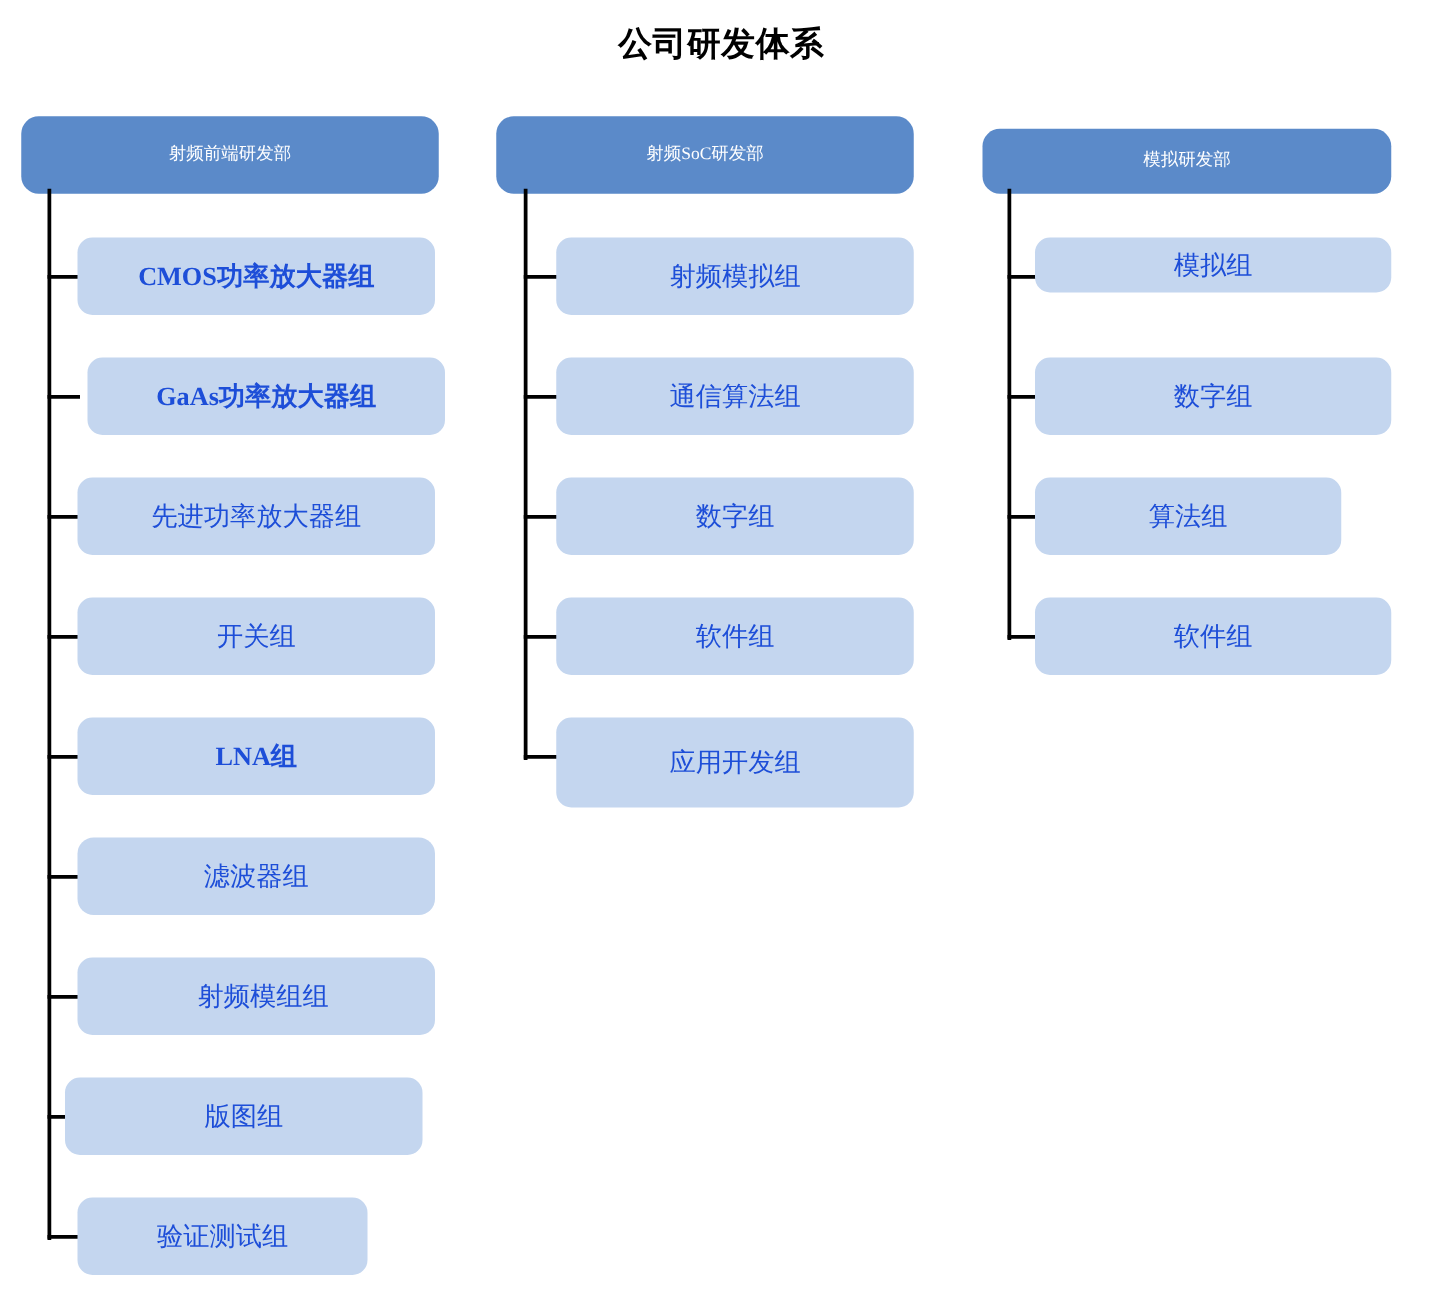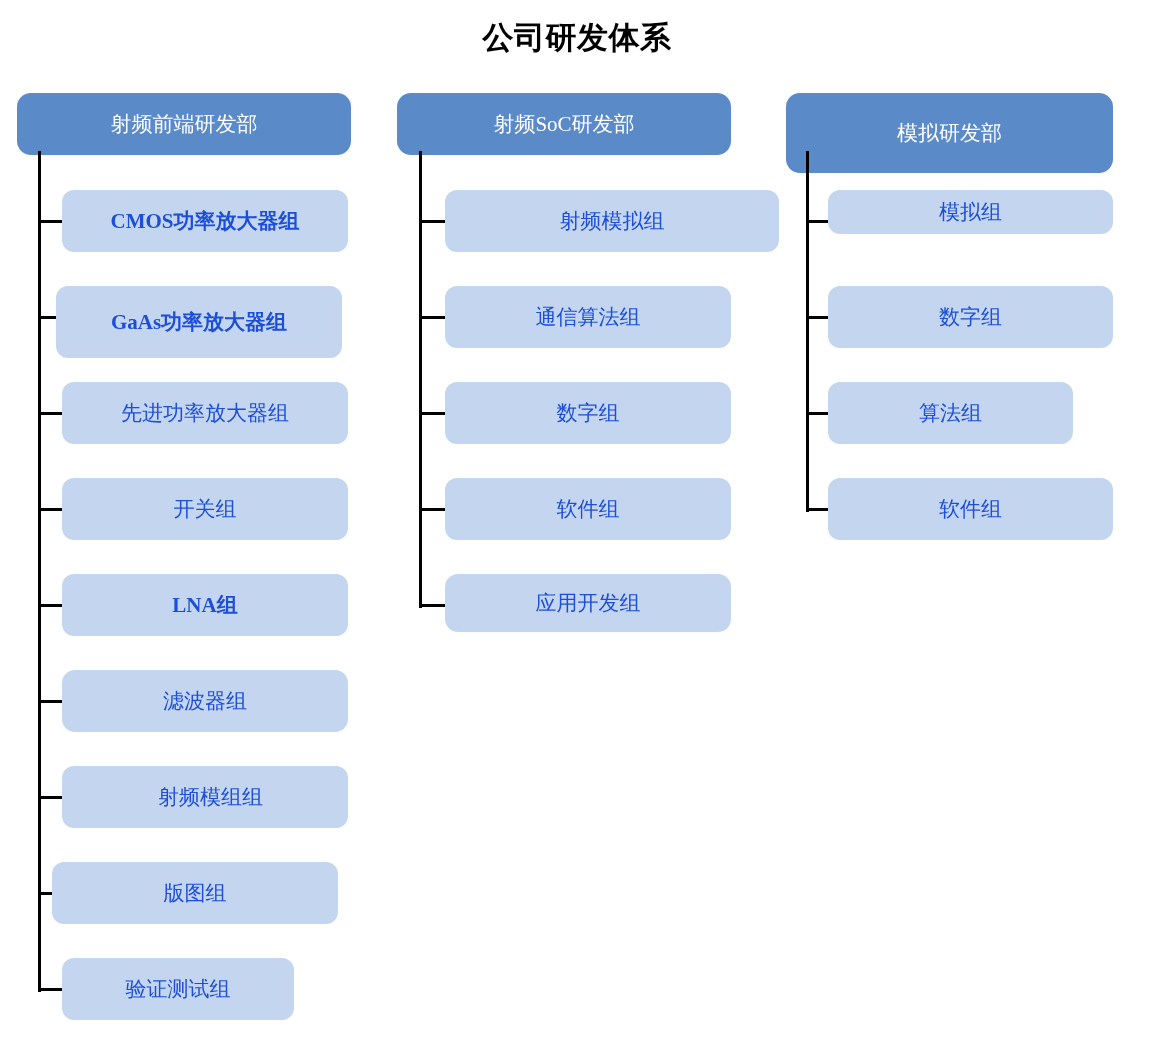--- a/index.html
+++ b/index.html
@@ -20,21 +20,21 @@
     top: 0;
     width: 1154px;
     height: 1040px;
   }
   .chart-title {
     position: absolute;
     left: 0;
     top: 17px;
     width: 1154px;
     text-align: center;
-    font-size: 31px;
+    font-size: 27px;
     font-weight: bold;
     color: #000000;
     letter-spacing: 0.5px;
     font-family: "Liberation Serif", "DejaVu Serif", serif;
   }
   .column {
     position: absolute;
     top: 0;
   }
   .node {
@@ -43,21 +43,21 @@
     display: flex;
     align-items: center;
     justify-content: center;
     text-align: center;
     border-radius: 12px;
     line-height: 1.15;
   }
   .node.root {
     background: #5B8AC9;
     color: #ffffff;
-    font-size: 21px;
+    font-size: 14px;
     font-weight: normal;
     border-radius: 14px;
   }
   .node.child {
     background: #C4D6EF;
     color: #1d4ed8;
     font-size: 21px;
     font-weight: normal;
   }
   .node.child.bold {
@@ -79,52 +79,52 @@
 
 <div id="org-canvas">
   <div class="chart-title">公司研发体系</div>
   <div id="columns-host">
       <div class="column">
         <div class="node root" style="left: 17px; top: 93px; width: 334px; height: 62px;">射频前端研发部</div>
         <div class="connector trunk" style="left: 38px; top: 151px; height: 841px;"></div>
         <div class="connector stub" style="left: 38px; top: 220px; width: 26px;"></div>
         <div class="node child bold" style="left: 62px; top: 190px; width: 286px; height: 62px;">CMOS功率放大器组</div>
         <div class="connector stub" style="left: 38px; top: 316px; width: 26px;"></div>
-        <div class="node child bold" style="left: 56px; top: 286px; width: 286px; height: 72px;">GaAs功率放大器组</div>
+        <div class="node child bold" style="left: 70px; top: 286px; width: 286px; height: 62px;">GaAs功率放大器组</div>
         <div class="connector stub" style="left: 38px; top: 412px; width: 26px;"></div>
         <div class="node child" style="left: 62px; top: 382px; width: 286px; height: 62px;">先进功率放大器组</div>
         <div class="connector stub" style="left: 38px; top: 508px; width: 26px;"></div>
         <div class="node child" style="left: 62px; top: 478px; width: 286px; height: 62px;">开关组</div>
         <div class="connector stub" style="left: 38px; top: 604px; width: 26px;"></div>
         <div class="node child bold" style="left: 62px; top: 574px; width: 286px; height: 62px;">LNA组</div>
         <div class="connector stub" style="left: 38px; top: 700px; width: 26px;"></div>
         <div class="node child" style="left: 62px; top: 670px; width: 286px; height: 62px; border-radius: 13px;">滤波器组</div>
         <div class="connector stub" style="left: 38px; top: 796px; width: 26px;"></div>
         <div class="node child" style="left: 62px; top: 766px; width: 286px; height: 62px; padding-left: 11px;">射频模组组</div>
         <div class="connector stub" style="left: 38px; top: 892px; width: 26px;"></div>
         <div class="node child" style="left: 52px; top: 862px; width: 286px; height: 62px;">版图组</div>
         <div class="connector stub" style="left: 38px; top: 988px; width: 26px;"></div>
         <div class="node child" style="left: 62px; top: 958px; width: 232px; height: 62px;">验证测试组</div>
       </div>
       <div class="column">
         <div class="node root" style="left: 397px; top: 93px; width: 334px; height: 62px;">射频SoC研发部</div>
         <div class="connector trunk" style="left: 419px; top: 151px; height: 457px;"></div>
         <div class="connector stub" style="left: 419px; top: 220px; width: 28px;"></div>
-        <div class="node child" style="left: 445px; top: 190px; width: 334px; height: 62px;">射频模拟组</div>
+        <div class="node child" style="left: 445px; top: 190px; width: 286px; height: 62px;">射频模拟组</div>
         <div class="connector stub" style="left: 419px; top: 316px; width: 28px;"></div>
         <div class="node child" style="left: 445px; top: 286px; width: 286px; height: 62px;">通信算法组</div>
         <div class="connector stub" style="left: 419px; top: 412px; width: 28px;"></div>
         <div class="node child" style="left: 445px; top: 382px; width: 286px; height: 62px;">数字组</div>
         <div class="connector stub" style="left: 419px; top: 508px; width: 28px;"></div>
         <div class="node child" style="left: 445px; top: 478px; width: 286px; height: 62px;">软件组</div>
         <div class="connector stub" style="left: 419px; top: 604px; width: 28px;"></div>
-        <div class="node child" style="left: 445px; top: 574px; width: 286px; height: 58px; border-radius: 13px;">应用开发组</div>
+        <div class="node child" style="left: 445px; top: 574px; width: 286px; height: 72px;">应用开发组</div>
       </div>
       <div class="column">
-        <div class="node root" style="left: 786px; top: 93px; width: 327px; height: 80px;">模拟研发部</div>
+        <div class="node root" style="left: 786px; top: 103px; width: 327px; height: 52px;">模拟研发部</div>
         <div class="connector trunk" style="left: 806px; top: 151px; height: 361px;"></div>
         <div class="connector stub" style="left: 806px; top: 220px; width: 24px;"></div>
         <div class="node child" style="left: 828px; top: 190px; width: 285px; height: 44px;">模拟组</div>
         <div class="connector stub" style="left: 806px; top: 316px; width: 24px;"></div>
         <div class="node child" style="left: 828px; top: 286px; width: 285px; height: 62px;">数字组</div>
         <div class="connector stub" style="left: 806px; top: 412px; width: 24px;"></div>
         <div class="node child" style="left: 828px; top: 382px; width: 245px; height: 62px;">算法组</div>
         <div class="connector stub" style="left: 806px; top: 508px; width: 24px;"></div>
         <div class="node child" style="left: 828px; top: 478px; width: 285px; height: 62px;">软件组</div>
       </div>

